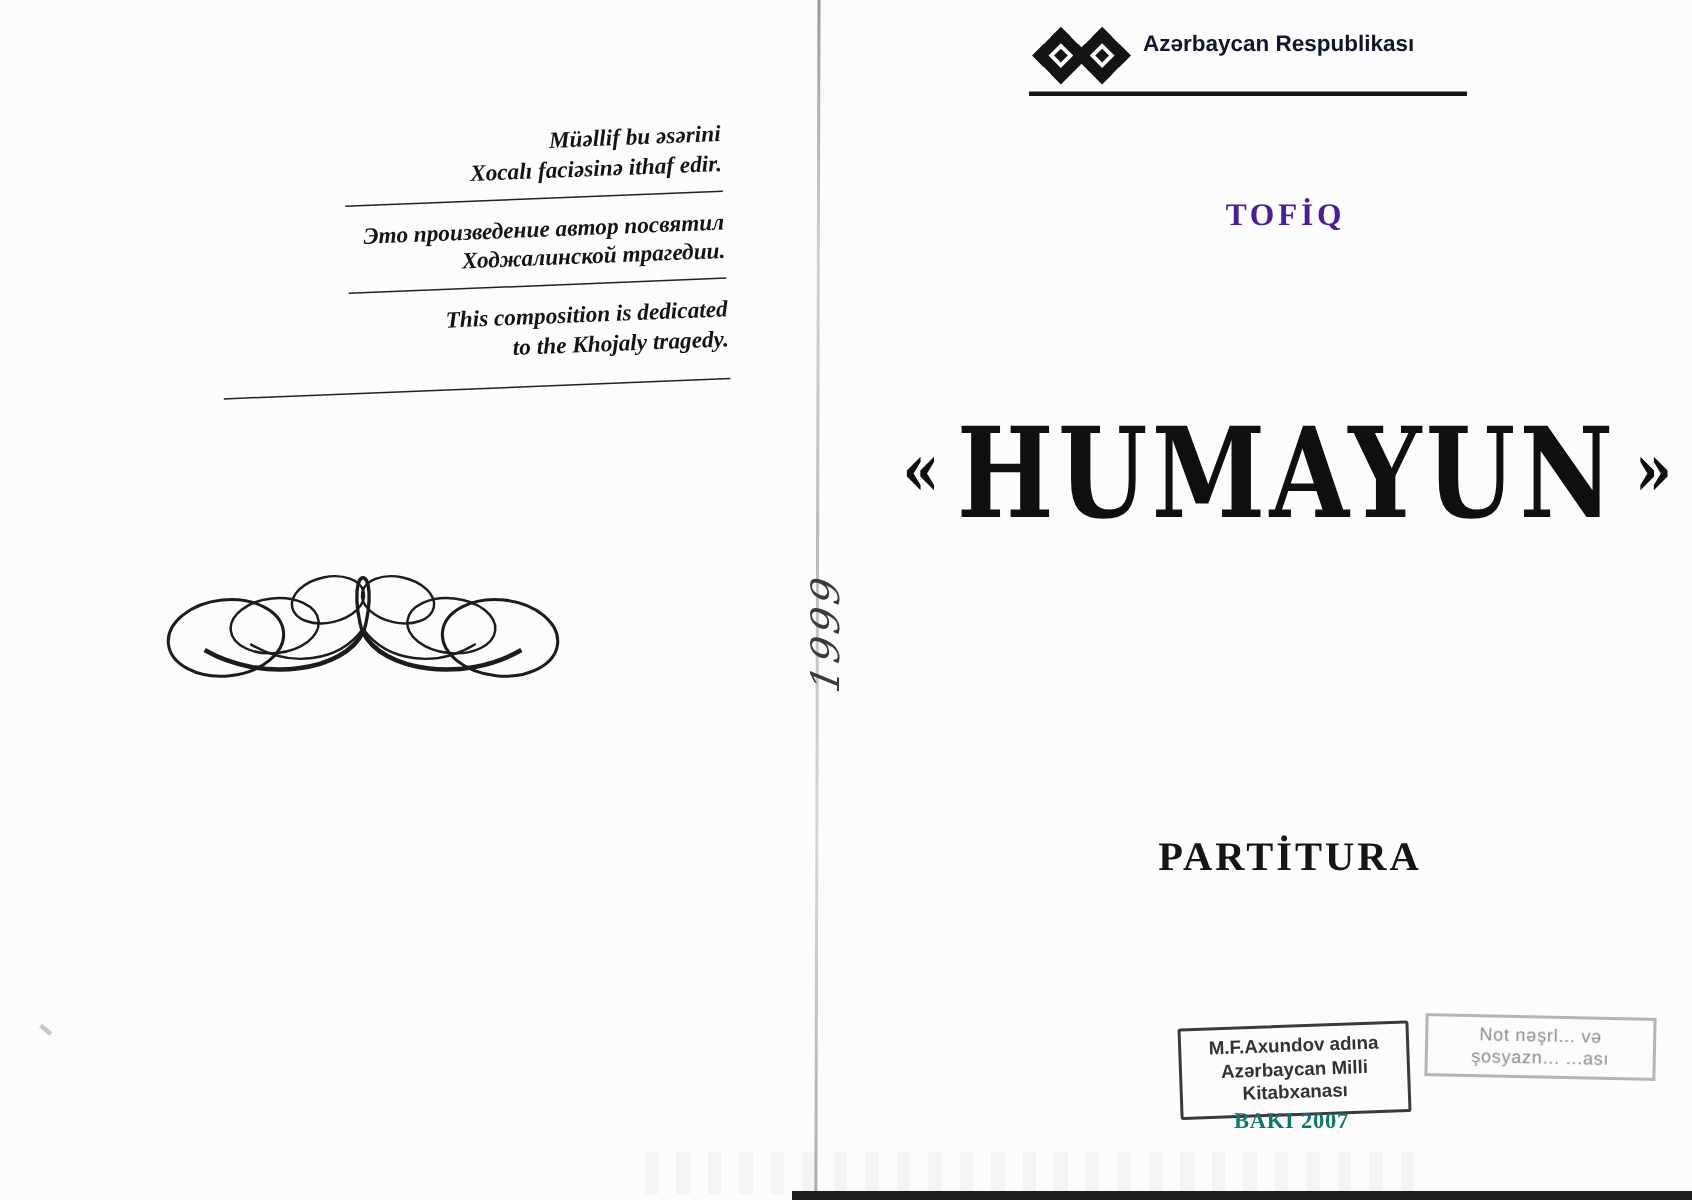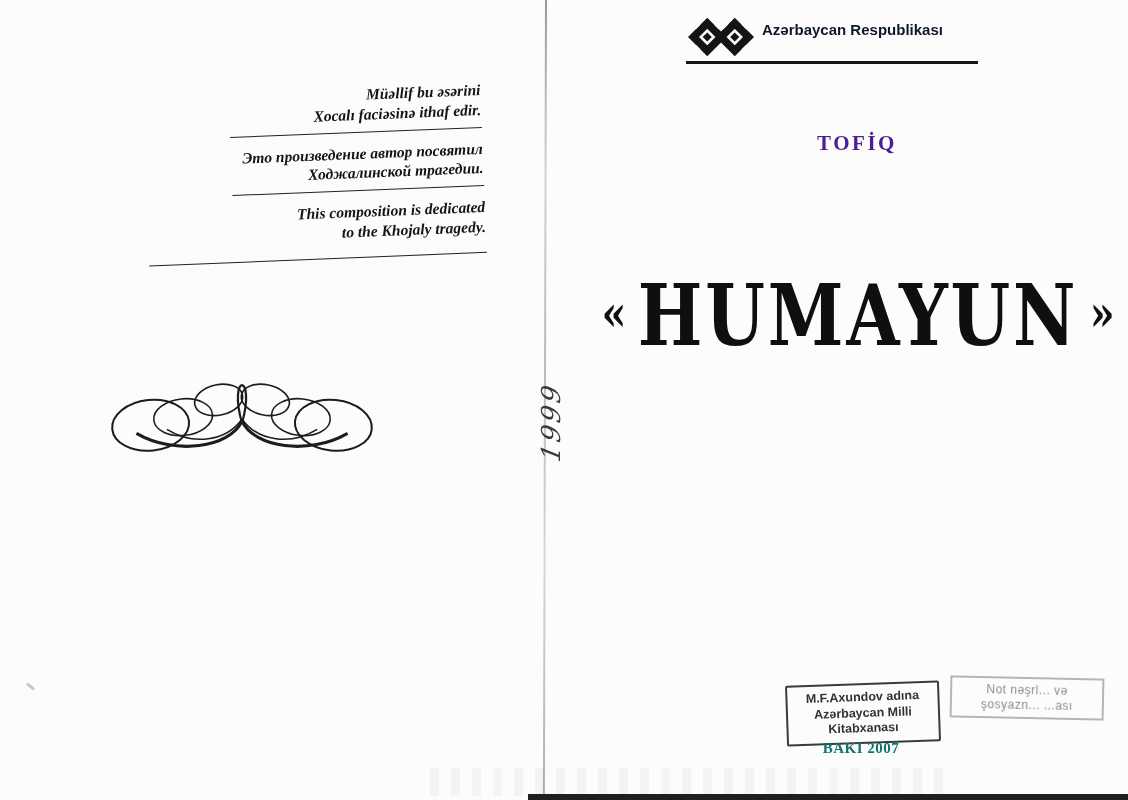--- a/index.html
+++ b/index.html
@@ -150,20 +150,21 @@
   <div class="abs header-rule"></div>
 
   <div class="abs author">
     <div>TOFİQ</div>
   </div>
 
   <div class="abs title-line">
     <span class="q open">«</span><span class="title-text">HUMAYUN</span><span class="q close">»</span>
   </div>
 
+  <div class="abs score-type">PARTİTURA</div>
 
   <div class="abs lib-stamp">
     <div>M.F.Axundov adına</div>
     <div>Azərbaycan Milli</div>
     <div>Kitabxanası</div>
   </div>
   <div class="abs imprint">BAKI 2007</div>
 
   <div class="abs faded-stamp">
     <div>Not nəşrl...  və</div>

